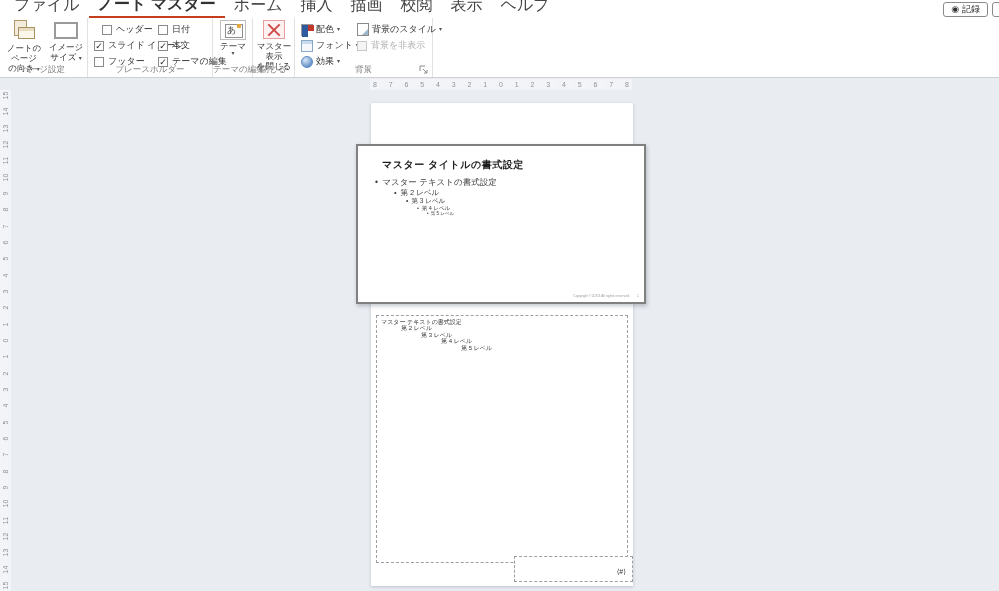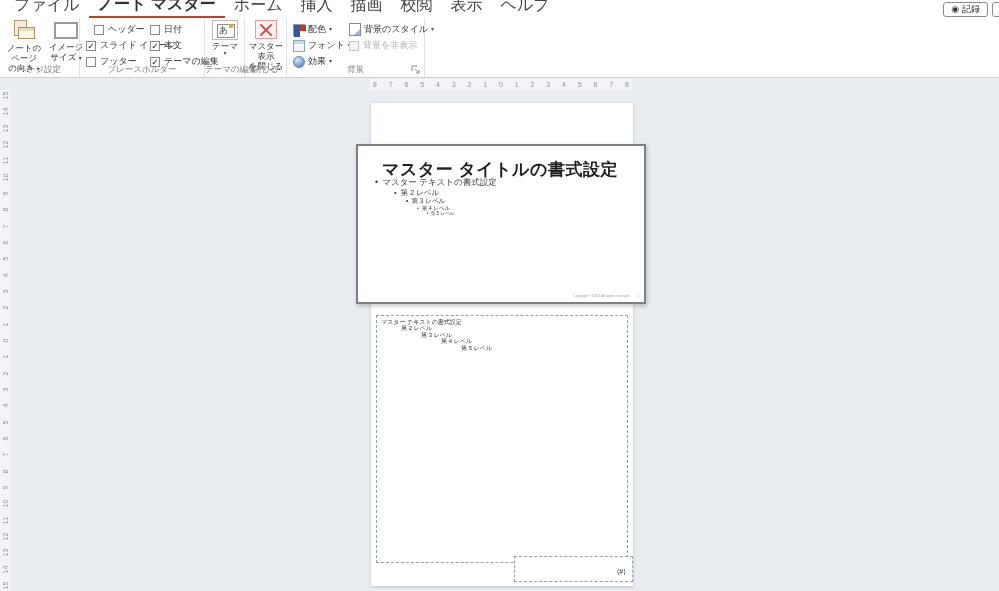--- a/index.html
+++ b/index.html
@@ -87,21 +87,21 @@
   .vruler { position:absolute; left:0; top:12px; width:11px; height:501px;
     background:#f2f4f7; display:flex; flex-direction:column; align-items:center;
     justify-content:space-between; padding:2px 0; font-size:7px; color:#8f949c; }
   .vruler span { transform:rotate(-90deg); line-height:7px; }
 
   .notes-page { position:absolute; left:371px; top:25px; width:262px; height:483px;
     background:#fff; box-shadow:0 1px 3px rgba(70,80,95,.25); }
 
   .slide-img { position:absolute; left:356px; top:66px; width:290px; height:160px;
     background:#fff; border:2px solid #808080; box-shadow:1px 2px 4px rgba(60,70,85,.3); }
-  .slide-title { position:absolute; left:24px; top:12px; font-size:17px; font-weight:bold;
+  .slide-title { position:absolute; left:24px; top:12px; font-size:10px; font-weight:bold;
     color:#1f1f1f; letter-spacing:.5px; }
   .sb { position:absolute; color:#3a3a3a; white-space:nowrap; }
   .sb::before { content:"\2022\2002"; }
   .sb1 { left:17px; top:31px; font-size:8.5px; }
   .sb2 { left:36px; top:42px; font-size:7.5px; }
   .sb3 { left:48px; top:51px; font-size:6.5px; }
   .sb4 { left:59px; top:59px; font-size:5.5px; }
   .sb5 { left:69px; top:65px; font-size:4.5px; }
   .slide-footer { position:absolute; right:14px; bottom:4px; font-size:3.5px; color:#9aa0a8; }
   .slide-num { position:absolute; right:5px; bottom:4px; font-size:3.5px; color:#9aa0a8; }
@@ -130,21 +130,21 @@
       <span class="tab">ホーム</span>
       <span class="tab">挿入</span>
       <span class="tab">描画</span>
       <span class="tab">校閲</span>
       <span class="tab">表示</span>
       <span class="tab">ヘルプ</span>
     </div>
 
   <div class="groups">
 
-    <div class="group" style="width:80px">
+    <div class="group" style="width:88px">
       <div class="bigbtn" style="left:3px;width:42px">
         <span class="ic-pages">
             <i class="p1"></i>
             <i class="p2"></i>
           </span>
         <span>ノートのページ</span>
         <span>
           <span>の向き</span>
           <span class="caret">▾</span>
         </span>

